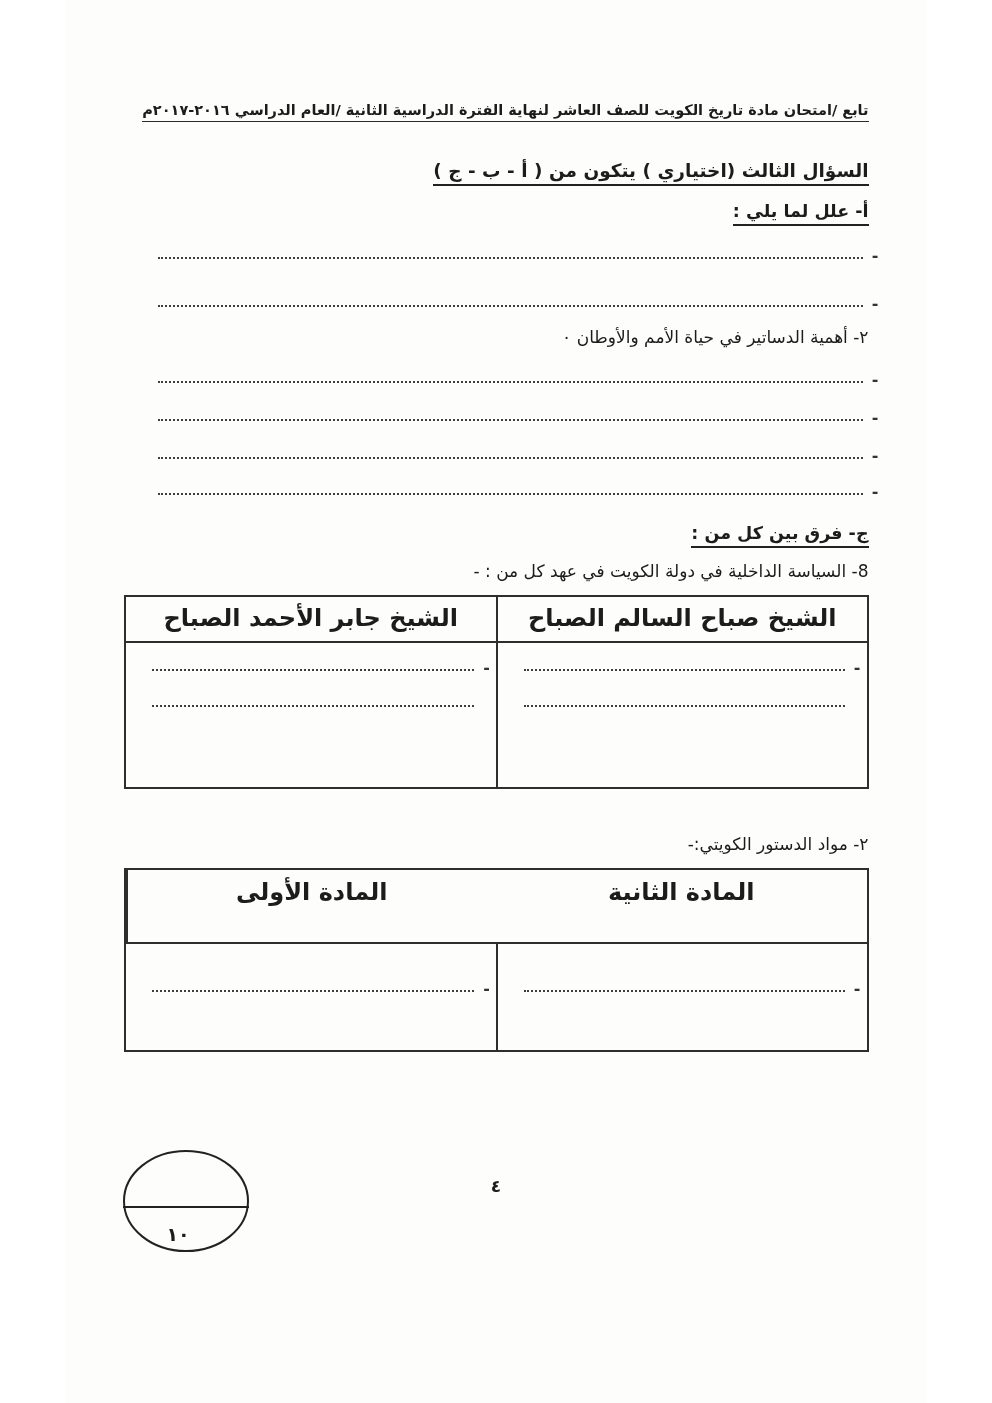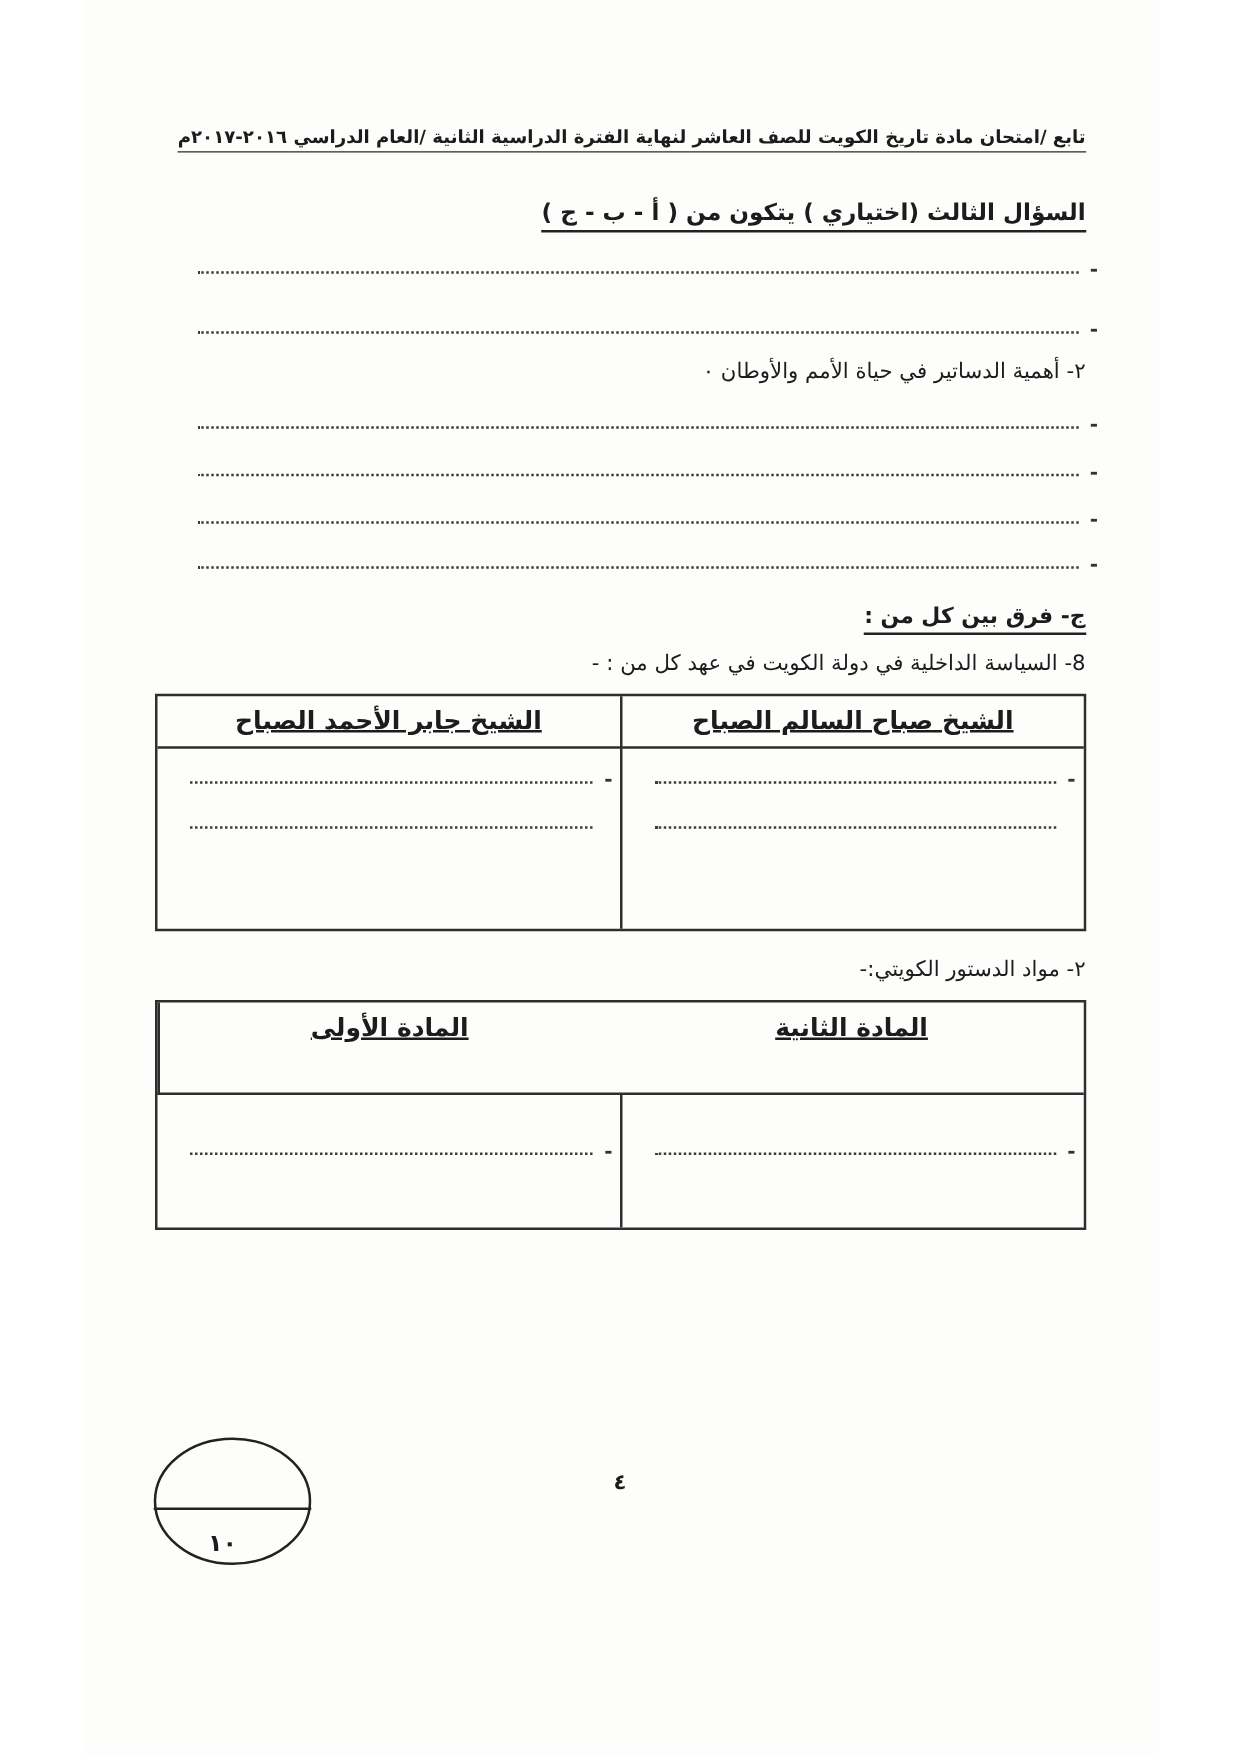--- a/index.html
+++ b/index.html
@@ -26,21 +26,21 @@
     letter-spacing: 0.2px;
   }
   .header-line .u { border-bottom: 1.6px solid #2a2a2a; padding-bottom: 3px; }
 
   .q-title { margin-top: 42px; font-size: 18.5px; font-weight: 700; }
   .u2 { border-bottom: 2px solid #222; padding-bottom: 3px; }
 
   .sec-title { margin-top: 20px; font-size: 17.5px; font-weight: 700; }
   .item { margin-top: 20px; font-size: 17px; }
   .item-c1 { margin-top: 18px; }
-  .item-c2 { margin-top: 21px; }
+  .item-c2 { margin-top: 45px; }
   .sec-b-line { margin-top: 24px; font-size: 17px; }
   .sec-b-line .u2 { font-weight: 700; }
   .sec-c { margin-top: 28px; }
 
   .answer-line {
     position: relative;
     height: 0;
     border-bottom: 2.6px dotted #3d3d3d;
     margin: 36px 6px 0 34px;
   }
@@ -58,25 +58,24 @@
 
   .xtable {
     margin-top: 14px;
     border: 2px solid #2e2e2e;
     display: grid;
     grid-template-columns: 1fr 1fr;
     background: #fdfdfb;
   }
   .xtable .th {
     font-weight: 700;
-    font-size: 20px;
+    font-size: 24px;
     text-align: center;
     padding: 7px 4px 9px;
     border-bottom: 2px solid #2e2e2e;
-    text-decoration: underline;
   }
   .xtable .cell-r { border-left: 2px solid #2e2e2e; }
 
   .cell-line {
     position: relative;
     height: 0;
     border-bottom: 2.6px dotted #3d3d3d;
     margin: 0 22px 0 26px;
   }
   .t1 .td { height: 118px; padding-top: 26px; }
@@ -112,20 +111,23 @@
   <div class="content">
 
     <div class="header-line">
       <span class="u">تابع /امتحان مادة تاريخ الكويت للصف العاشر  لنهاية الفترة الدراسية الثانية /العام الدراسي ٢٠١٦-٢٠١٧م</span>
     </div>
 
     <div class="q-title">
       <span class="u2">السؤال الثالث   (اختياري ) يتكون من ( أ - ب - ج )</span>
     </div>
 
+    <div class="sec-title">
+      <span class="u2">أ- علل لما يلي :</span>
+    </div>
 
 
     <div class="answer-line">
       <span class="dash">-</span>
     </div>
     <div class="answer-line g46">
       <span class="dash">-</span>
     </div>
 
     <div class="item">٢- أهمية الدساتير في حياة الأمم والأوطان ٠</div>

